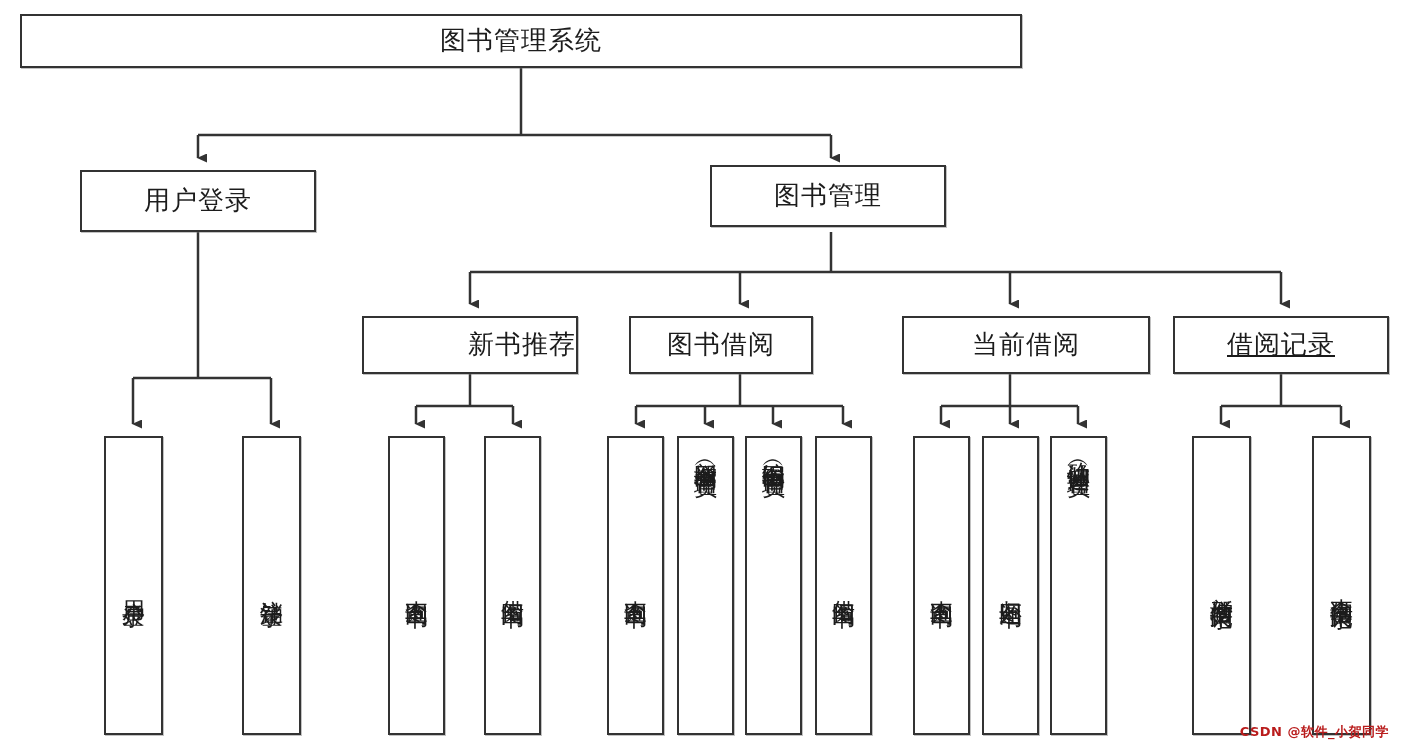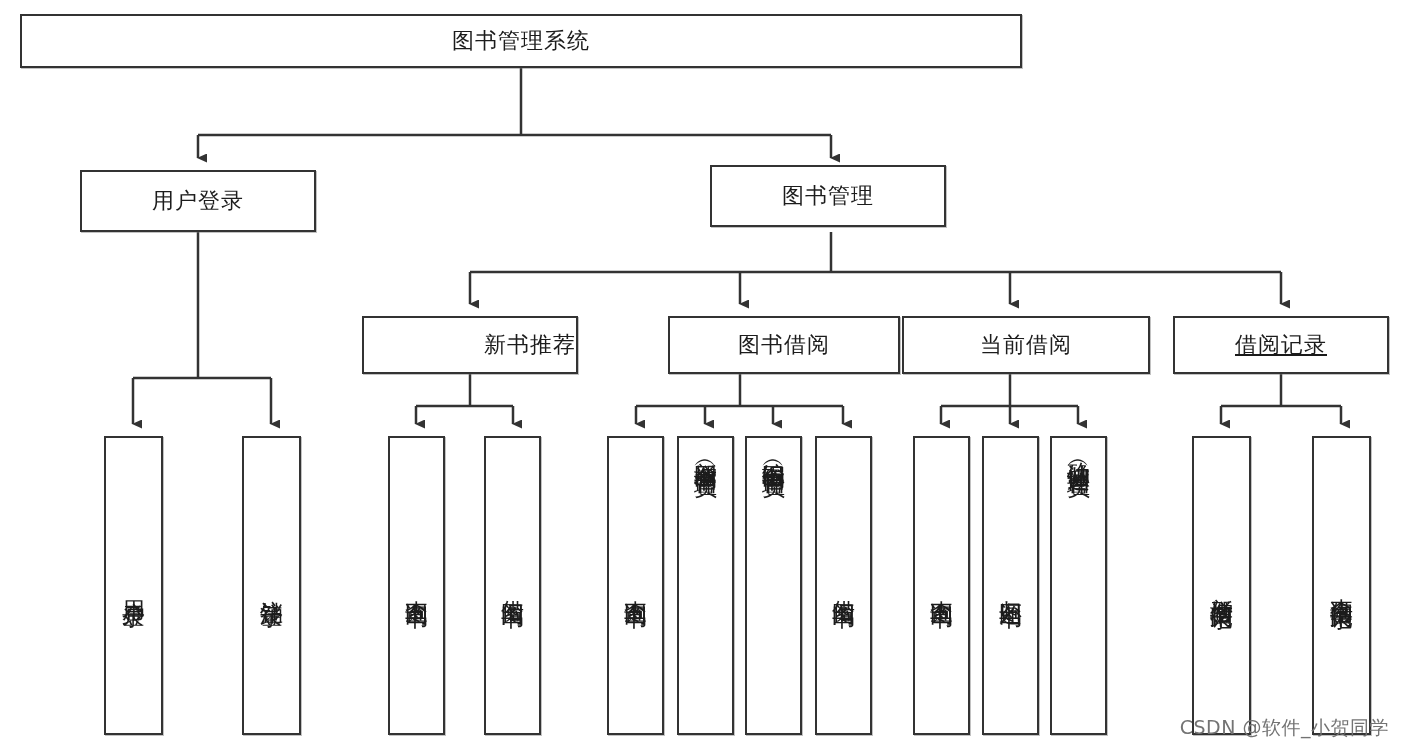--- a/index.html
+++ b/index.html
@@ -27,21 +27,21 @@
     position:absolute;
     box-sizing:border-box;
     background:#ffffff;
     border:2.5px solid #333333;
     display:flex;
     align-items:center;
     justify-content:center;
     box-shadow:1px 1px 0 rgba(120,120,120,.45);
   }
   .node .lbl{
-    font-size:22px;
+    font-size:26px;
     line-height:1.15;
     letter-spacing:1px;
     color:#1c1c1c;
     white-space:nowrap;
   }
   
   .leaf{
     position:absolute;
     box-sizing:border-box;
     background:#ffffff;
@@ -59,25 +59,26 @@
     line-height:1.18;
     letter-spacing:2px;
     color:#1c1c1c;
     white-space:nowrap;
   }
   .leaf.centered{ align-items:center; }
   .watermark{
     position:absolute;
     right:16px;
     bottom:6px;
-    font-size:19px;
-    color:#737373;
+    font-size:13px;
+    color:#b91c1c;
     letter-spacing:.5px;
     user-select:none;
     white-space:nowrap;
+    font-weight:bold;
   }
 </style>
 </head>
 <body>
 
 <div id="canvas">
 
   <svg id="wires" viewBox="0 0 1405 747">
     <defs>
       <marker id="arrow" markerWidth="9" markerHeight="10" refX="4.5" refY="9" orient="auto" markerUnits="userSpaceOnUse">
@@ -137,21 +138,21 @@
   </div>
 
   <div class="node" style="left:710px; top:165px; width:236px; height:62px;">
     <span class="lbl">图书管理</span>
   </div>
 
   <div class="node" style="left:362px; top:316px; width:216px; height:58px;justify-content:flex-end;">
     <span class="lbl">新书推荐</span>
   </div>
 
-  <div class="node" style="left:668px; top:316px; width:232px; height:58px;">
+  <div class="node" style="left:629px; top:316px; width:184px; height:58px;">
     <span class="lbl">图书借阅</span>
   </div>
 
   <div class="node" style="left:902px; top:316px; width:248px; height:58px;">
     <span class="lbl">当前借阅</span>
   </div>
 
   <div class="node" style="left:1173px; top:316px; width:216px; height:58px;text-decoration:underline;">
     <span class="lbl">借阅记录</span>
   </div>

